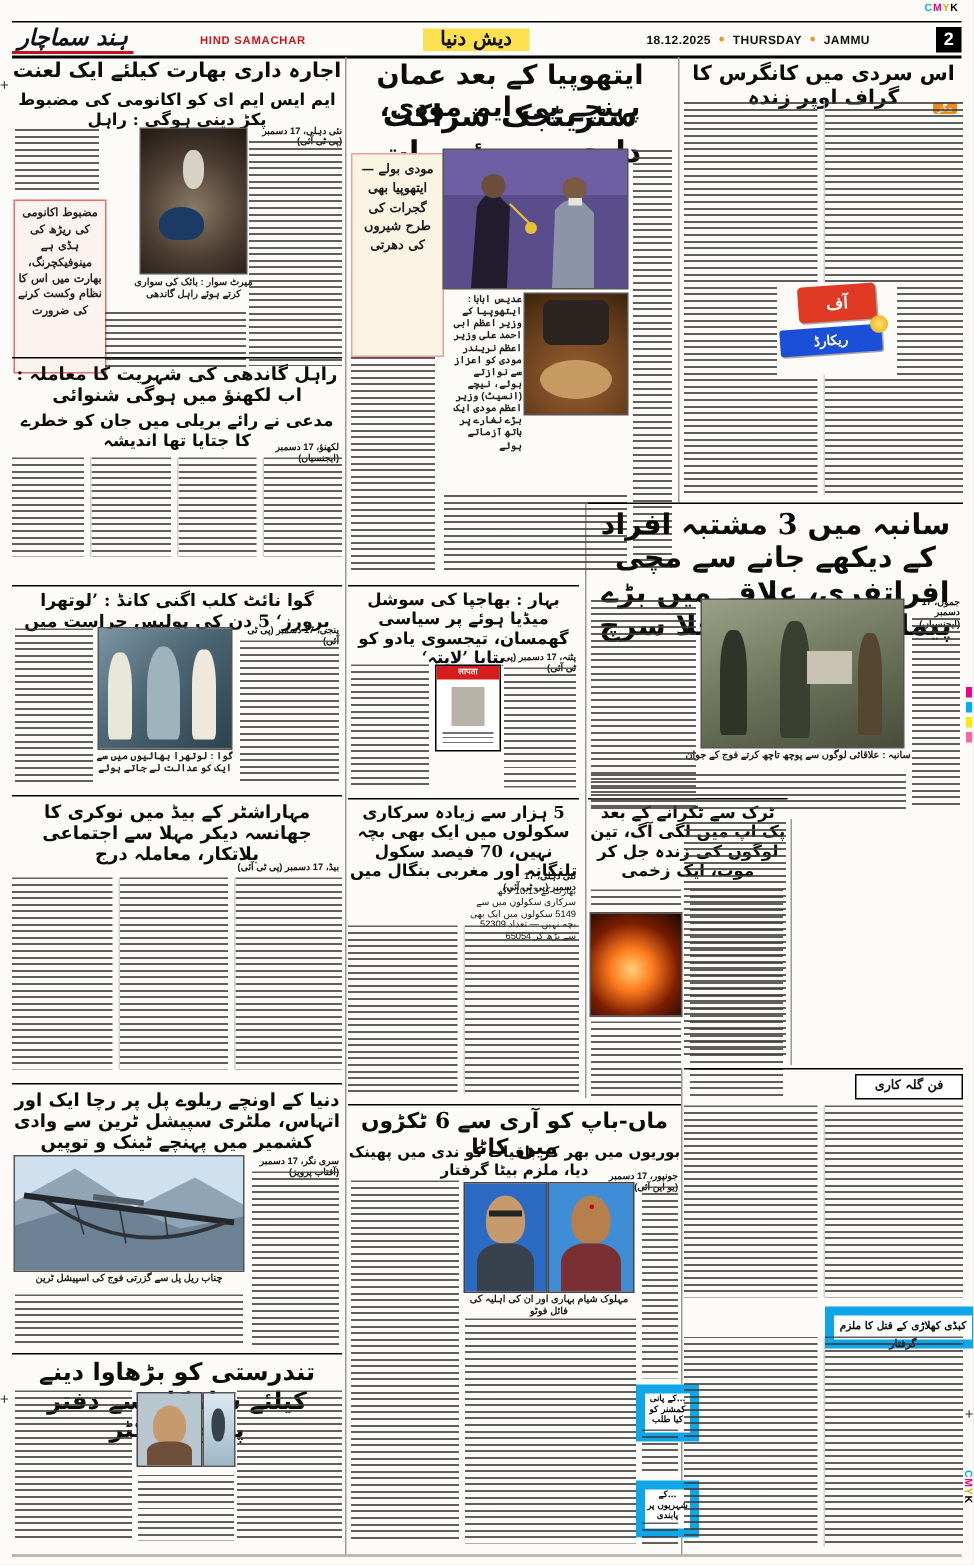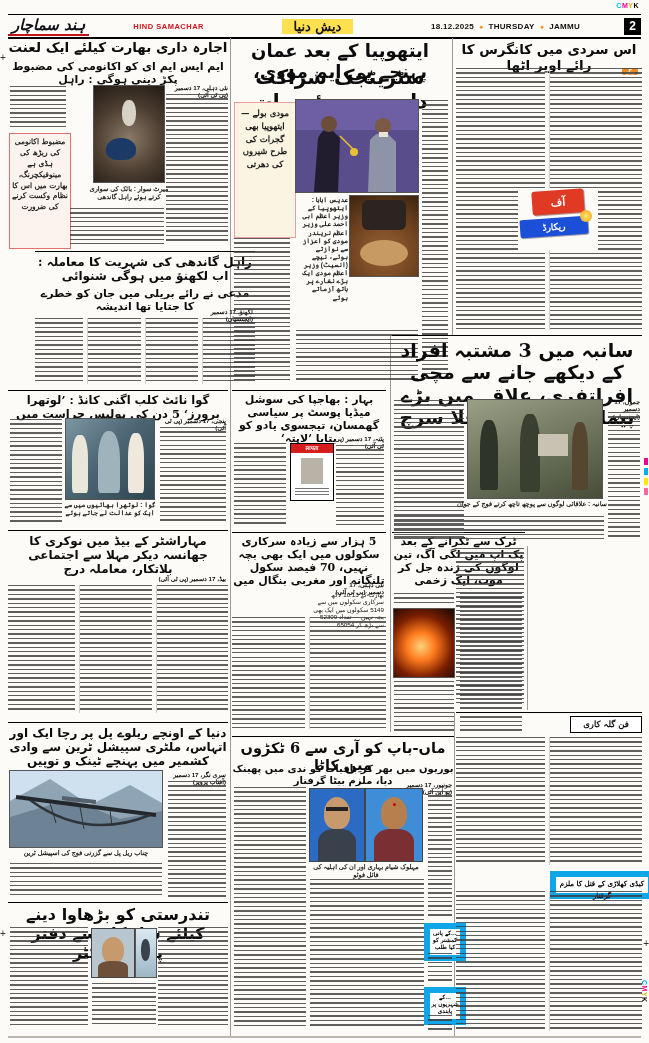--- a/index.html
+++ b/index.html
@@ -115,21 +115,21 @@
     <div class="ph" style="left:86px;top:46px;width:70px;height:96px;background:radial-gradient(circle at 50% 55%,#8a7a66 0%,#4a3c30 55%,#221a14 100%);">
       <div class="abs" style="left:12px;top:52px;width:30px;height:22px;border-radius:50% 50% 40% 40%;background:#1b3a66;"></div>
       <div class="abs" style="left:28px;top:14px;width:14px;height:26px;border-radius:45%;background:#d8d2c6;"></div>
     </div>
     <div class="cap" style="left:78px;top:145px;width:86px;">میرٹ سوار : بائک کی سواری کرتے ہوئے راہل گاندھی</div>
     <div class="sim" style="left:2px;top:46px;width:56px;height:44px;"></div>
     <div class="quote" style="left:1px;top:93px;width:56px;height:108px;">مضبوط اکانومی کی ریڑھ کی ہڈی ہے مینوفیکچرنگ، بھارت میں اس کا نظام وکست کرنے کی ضرورت</div>
     <div class="sim" style="left:62px;top:168px;width:94px;height:38px;"></div>
   </div>
 
-  <div class="art rt" style="left:8px;top:251px;width:220px;height:137px;margin-left:27px;">
+  <div class="art rt" style="left:8px;top:238px;width:220px;height:137px;">
     <div class="h" style="top:3px;font-size:12px;">راہل گاندھی کی شہریت کا معاملہ : اب لکھنؤ میں ہوگی شنوائی</div>
     <div class="h" style="top:36px;font-size:11px;">مدعی نے رائے بریلی میں جان کو خطرے کا جتایا تھا اندیشہ</div>
     <div class="dl" style="left:166px;top:56px;width:52px;">لکھنؤ، 17 دسمبر (ایجنسیاں)</div>
     <div class="cols" style="left:0;top:66px;width:220px;height:66px;">
       <div class="col"></div>
       <div class="col"></div>
       <div class="col"></div>
       <div class="col"></div>
     </div>
   </div>
@@ -216,21 +216,21 @@
     <div class="ph" style="left:118px;top:156px;width:68px;height:80px;background:radial-gradient(circle at 50% 70%,#9a6233 0%,#6e421f 55%,#3c2410 100%);">
       <div class="abs" style="left:8px;top:42px;width:52px;height:30px;border-radius:50%;background:#b3general;"></div>
       <div class="abs" style="left:10px;top:44px;width:48px;height:26px;border-radius:50%;background:#c79a63;"></div>
       <div class="abs" style="left:12px;top:4px;width:44px;height:30px;background:#2c2420;border-radius:6px;"></div>
     </div>
     <div class="sim" style="left:64px;top:290px;width:122px;height:50px;"></div>
     <div class="sim" style="left:190px;top:60px;width:26px;height:280px;"></div>
   </div>
 
   <div class="art rt" style="left:232px;top:390px;width:154px;height:140px;">
-    <div class="h" style="top:3px;font-size:11px;">بہار : بھاجپا کی سوشل میڈیا پوسٹ پر سیاسی گھمسان، تیجسوی یادو کو بتایا ’لاپتہ‘</div>
+    <div class="h" style="top:3px;font-size:11px;">بہار : بھاجپا کی سوشل میڈیا ہوئے پر سیاسی گھمسان، تیجسوی یادو کو بتایا ’لاپتہ‘</div>
     <div class="dl" style="left:100px;top:44px;width:52px;">پٹنہ، 17 دسمبر (پی ٹی آئی)</div>
     <div class="sim" style="left:104px;top:54px;width:48px;height:80px;"></div>
     <div class="bx" style="left:58px;top:52px;width:42px;height:56px;background:#fff;">
       <div class="red-band">लापता</div>
       <div class="abs" style="left:10px;top:14px;width:22px;height:26px;background:#b9b2a6;"></div>
       <div class="sim fine" style="left:4px;top:44px;width:34px;height:9px;"></div>
     </div>
     <div class="sim" style="left:2px;top:52px;width:52px;height:82px;"></div>
   </div>
 
@@ -270,21 +270,21 @@
     <div class="sim" style="left:2px;top:50px;width:72px;height:242px;"></div>
     <div class="sim" style="left:78px;top:142px;width:114px;height:150px;"></div>
     <div class="sim" style="left:196px;top:54px;width:24px;height:128px;"></div>
     <div class="minihead" style="left:192px;top:186px;width:28px;height:24px;">…کے پانی کمشنر کو کیا طلب</div>
     <div class="sim" style="left:196px;top:216px;width:24px;height:30px;"></div>
     <div class="minihead" style="left:192px;top:250px;width:28px;height:24px;">…کے شہریوں پر پابندی</div>
     <div class="sim" style="left:196px;top:278px;width:24px;height:16px;"></div>
   </div>
 
   <div class="art" style="left:456px;top:40px;width:186px;height:295px;">
-    <div class="h" style="top:2px;font-size:13.5px;">اس سردی میں کانگرس کا رائے اوپر اٹھا</div>
+    <div class="h" style="top:2px;font-size:13.5px;">اس سردی میں کانگرس کا گراف اوپر زندہ</div>
     <div class="tag-orange" style="right:4px;top:28px;">مگر</div>
     <div class="cols" style="left:0;top:28px;width:186px;height:262px;">
       <div class="col"></div>
       <div class="col"></div>
     </div>
     <div class="abs" style="left:62px;top:148px;width:80px;height:62px;background:#fcfbf8;">
       <div class="orec-red" style="left:14px;top:2px;width:52px;height:24px;">آف</div>
       <div class="orec-blue" style="left:2px;top:30px;width:68px;height:18px;">ریکارڈ</div>
       <div class="orec-coin" style="left:62px;top:22px;"></div>
     </div>

